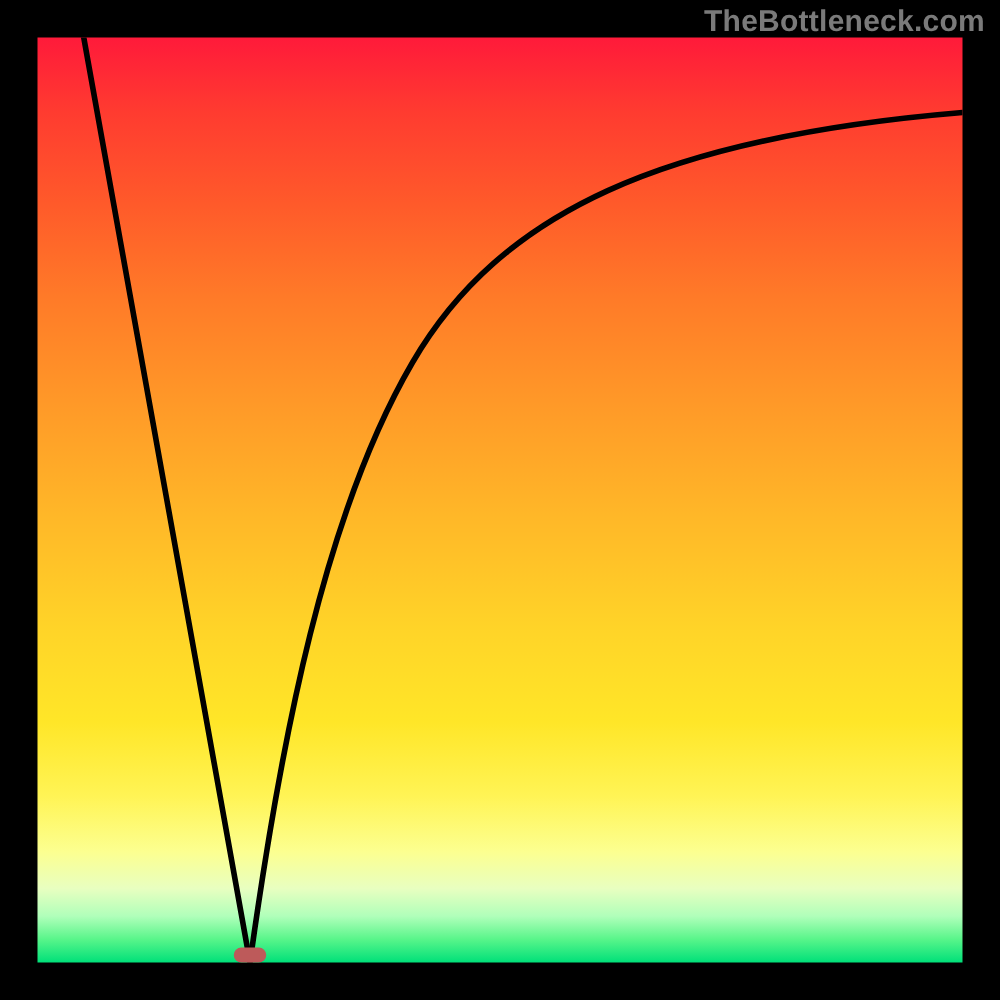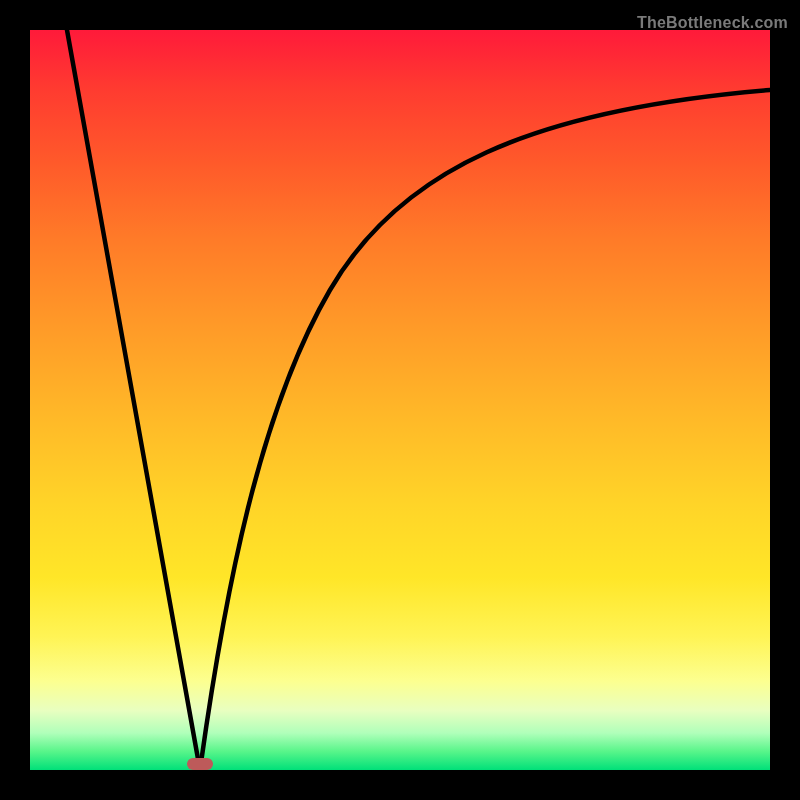--- a/index.html
+++ b/index.html
@@ -29,24 +29,24 @@
       #fff455 82%,
       #fcff90 88%,
       #e8ffc0 92%,
       #b0ffba 95%,
       #58f58a 97.5%,
       #00e079 100%
     );
   }
   .watermark {
     position: absolute;
-    top: 14px;
+    top: 4px;
     right: 12px;
     color: #7a7a7a;
-    font-size: 16px;
+    font-size: 24px;
     font-weight: 600;
     letter-spacing: 0.2px;
     z-index: 10;
   }
   svg.curve {
     position: absolute;
     left: 30px;
     top: 30px;
     width: 740px;
     height: 740px;

